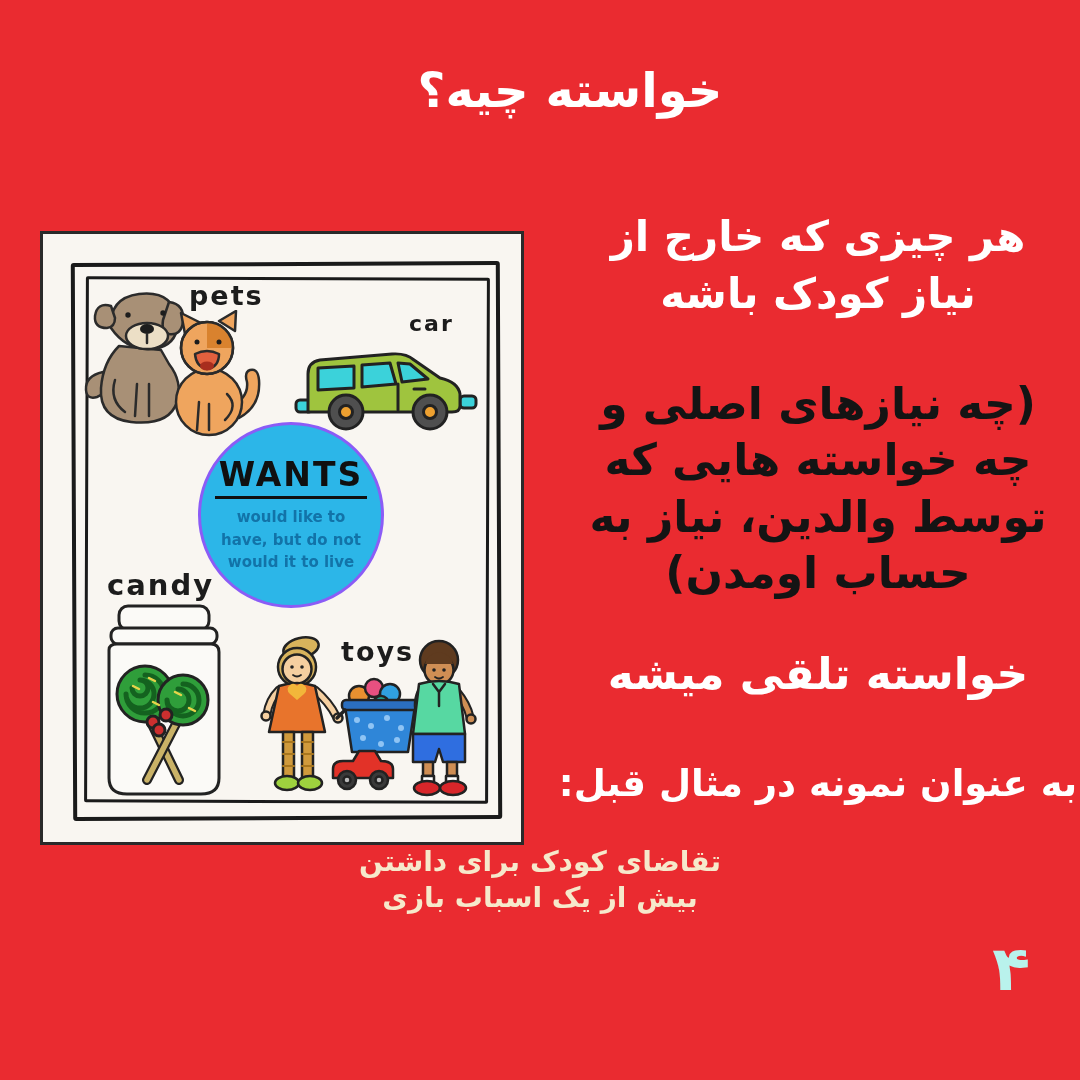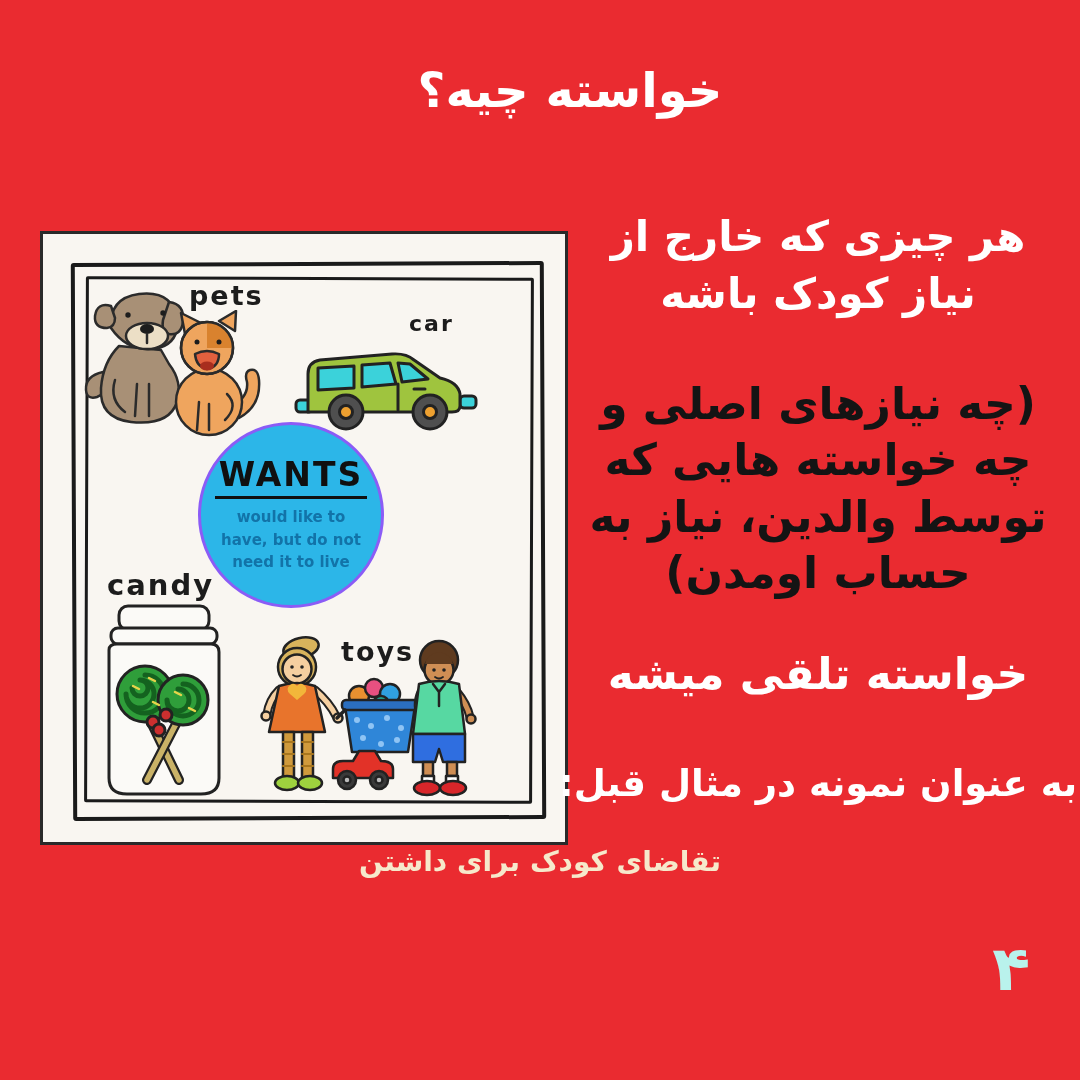--- a/index.html
+++ b/index.html
@@ -33,21 +33,21 @@
   }
 
   
   #page-number {
     position:absolute; right:50px; top:932px;
     font-size:62px; font-weight:bold; color:var(--text-cyan,#b9f2ec);
   }
 
   
   #poster {
-    position:absolute; left:40px; top:231px; width:528px; height:614px;
+    position:absolute; left:40px; top:231px; width:484px; height:614px;
     background:#f9f6f1; border:3px solid #2a2a2a;
   }
   .frame { position:absolute; pointer-events:none; }
   #frame-outer { left:29px; top:28px; right:20px; bottom:22px; border:4px solid #1a1a1a; border-radius:3px; transform:rotate(-0.25deg); }
   #frame-inner { left:42px; top:43px; right:32px; bottom:39px; border:3px solid #1a1a1a; border-radius:2px; transform:rotate(0.2deg); }
 
   .poster-label {
     position:absolute; z-index:6; font-weight:bold; color:#1c1c1c; letter-spacing:2px;
   }
   #label-pets  { left:146px; top:46px;  font-size:27px; }
@@ -146,21 +146,21 @@
         <circle cx="136" cy="80" r="6.5" fill="#eda030"></circle>
       </g>
     </svg>
   </div>
 
   <div id="wants-circle">
     <div id="wants-heading">WANTS</div>
     <div class="wants-sub">
       <div>would like to</div>
       <div>have, but do not</div>
-      <div>need it to live</div>
+      <div>would it to live</div>
     </div>
   </div>
 
   <div id="jar-pos" class="clip">
     <svg width="134" height="200" viewBox="0 0 134 200">
       <g stroke="#222" stroke-width="3" stroke-linejoin="round" stroke-linecap="round">
         <rect x="22" y="4" width="90" height="24" rx="9" fill="#fbfaf7"></rect>
         <rect x="14" y="26" width="106" height="16" rx="7" fill="#fbfaf7"></rect>
         <path d="M12,48 Q12,42 20,42 L114,42 Q122,42 122,50 L122,176 Q122,192 104,192 L30,192 Q12,192 12,176 Z" fill="#fbfaf7"></path>
         <path d="M52,116 L82,178" stroke="#222" stroke-width="10"></path>
@@ -264,15 +264,16 @@
   <div class="nowrap">توسط والدین، نیاز به</div>
   <div class="nowrap">حساب اومدن)</div>
 </div>
 
 <div id="para3" class="para fa nowrap">خواسته تلقی میشه</div>
 
 <div id="para4" class="para fa nowrap">به عنوان نمونه در مثال قبل:</div>
 
 <div id="bottom-caption" class="fa">
   <div class="nowrap">تقاضای کودک برای داشتن</div>
+  <div class="nowrap">بیش از یک اسباب بازی</div>
 </div>
 
 <div id="page-number">۴</div>
 
 </body></html>

